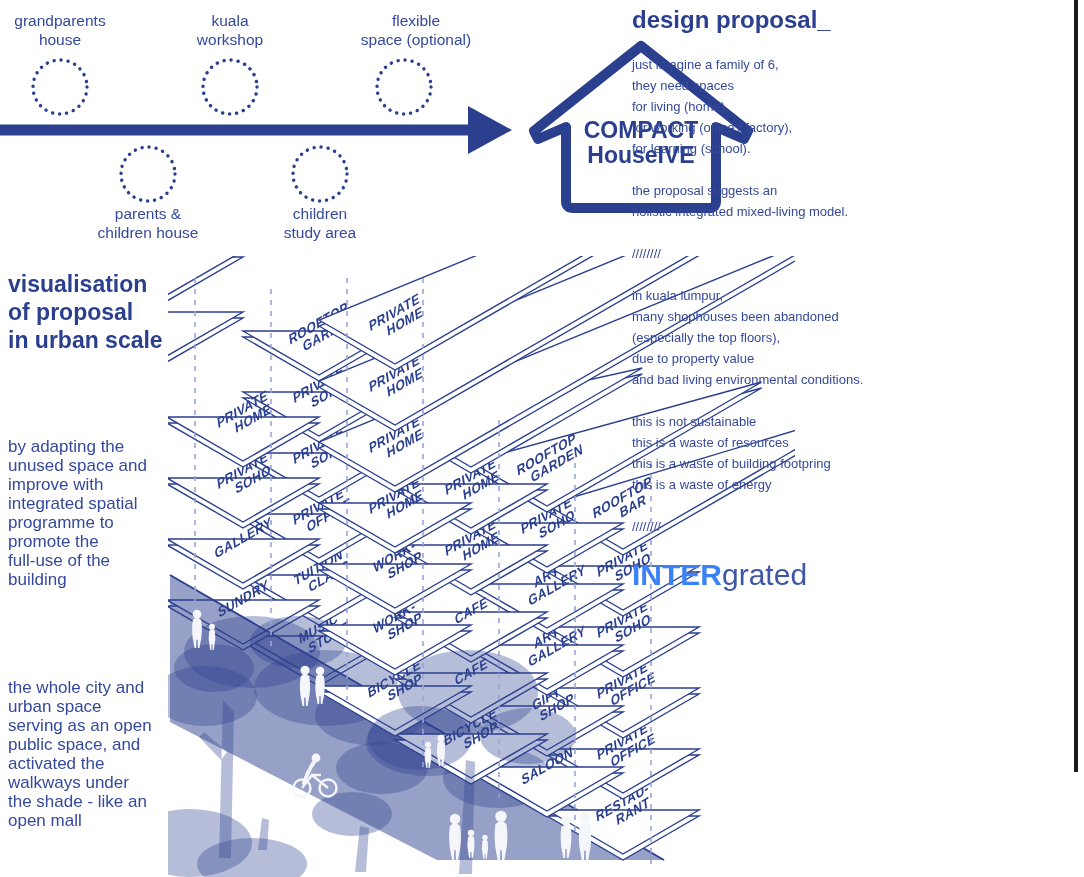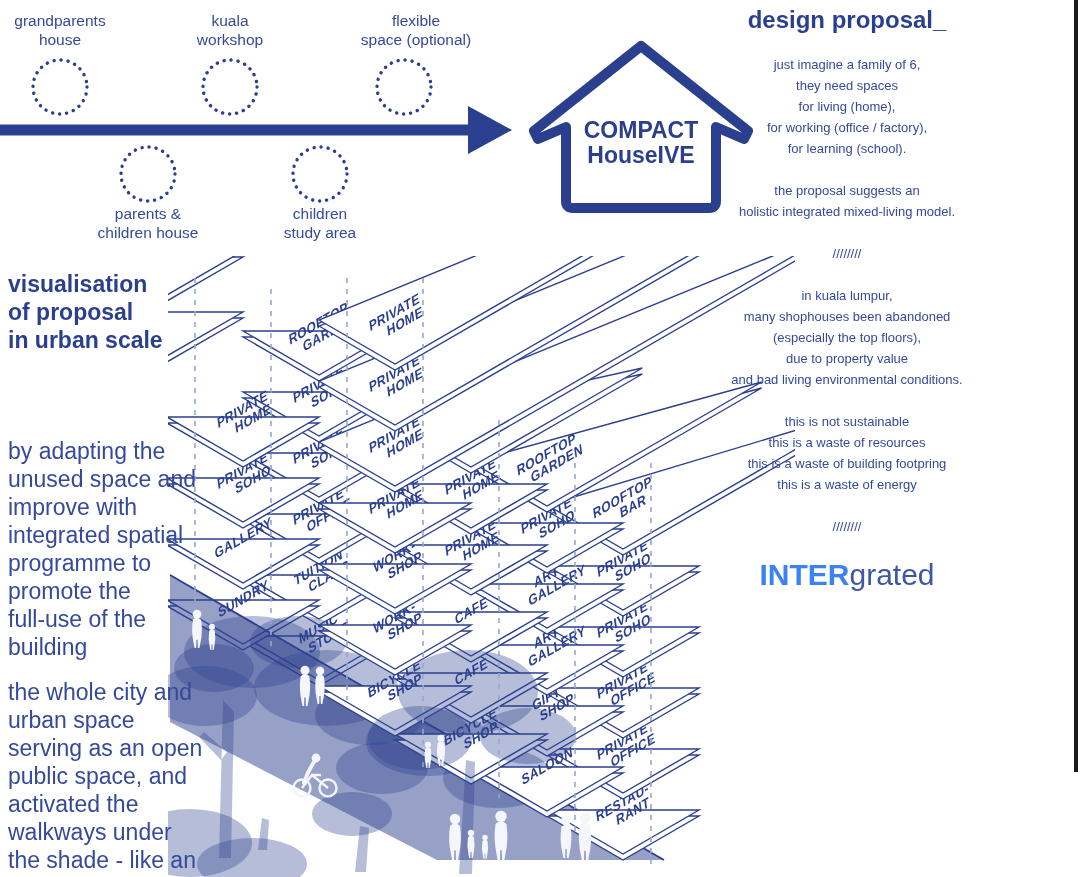--- a/index.html
+++ b/index.html
@@ -3,22 +3,22 @@
 <meta charset="utf-8">
 <style>
   html,body{margin:0;padding:0;background:#fff;}
   .stage{position:relative;width:1084px;height:877px;overflow:hidden;background:#fff;
          font-family:"Liberation Sans",sans-serif;}
   .stage *{box-sizing:border-box;}
   svg{position:absolute;left:0;top:0;}
   .txt{position:absolute;color:#35499c;white-space:pre-line;}
   .flow-label{width:190px;text-align:center;font-size:15.5px;line-height:18.5px;}
   .left-head{font-weight:bold;font-size:23px;line-height:28px;color:#2b3f8f;}
-  .left-para{font-size:23px;line-height:28px;}
-  .right-col{position:absolute;top:6px;right:22px;width:430px;text-align:center;}
+  .left-para{font-size:17px;line-height:19px;}
+  .right-col{position:absolute;top:6px;right:22px;width:430px;text-align:left;}
   .right-head{font-weight:bold;font-size:24px;line-height:28px;color:#2b3f8f;margin:0 0 20px 0;}
   .rp{font-size:13px;line-height:21px;color:#35499c;white-space:pre-line;margin:0 0 21px 0;}
   .rp.slash2{margin-top:21px;}
   .brand{font-size:30px;color:#3d56a6;margin-top:15px;}
   .brand b{color:#3b82f6;}
   .edge-bar{position:absolute;left:1074px;top:0;width:4px;height:772px;background:#1a1a1a;}
   .plate-label{font-weight:bold;letter-spacing:.4px;}
 </style>
 </head>
 <body>

